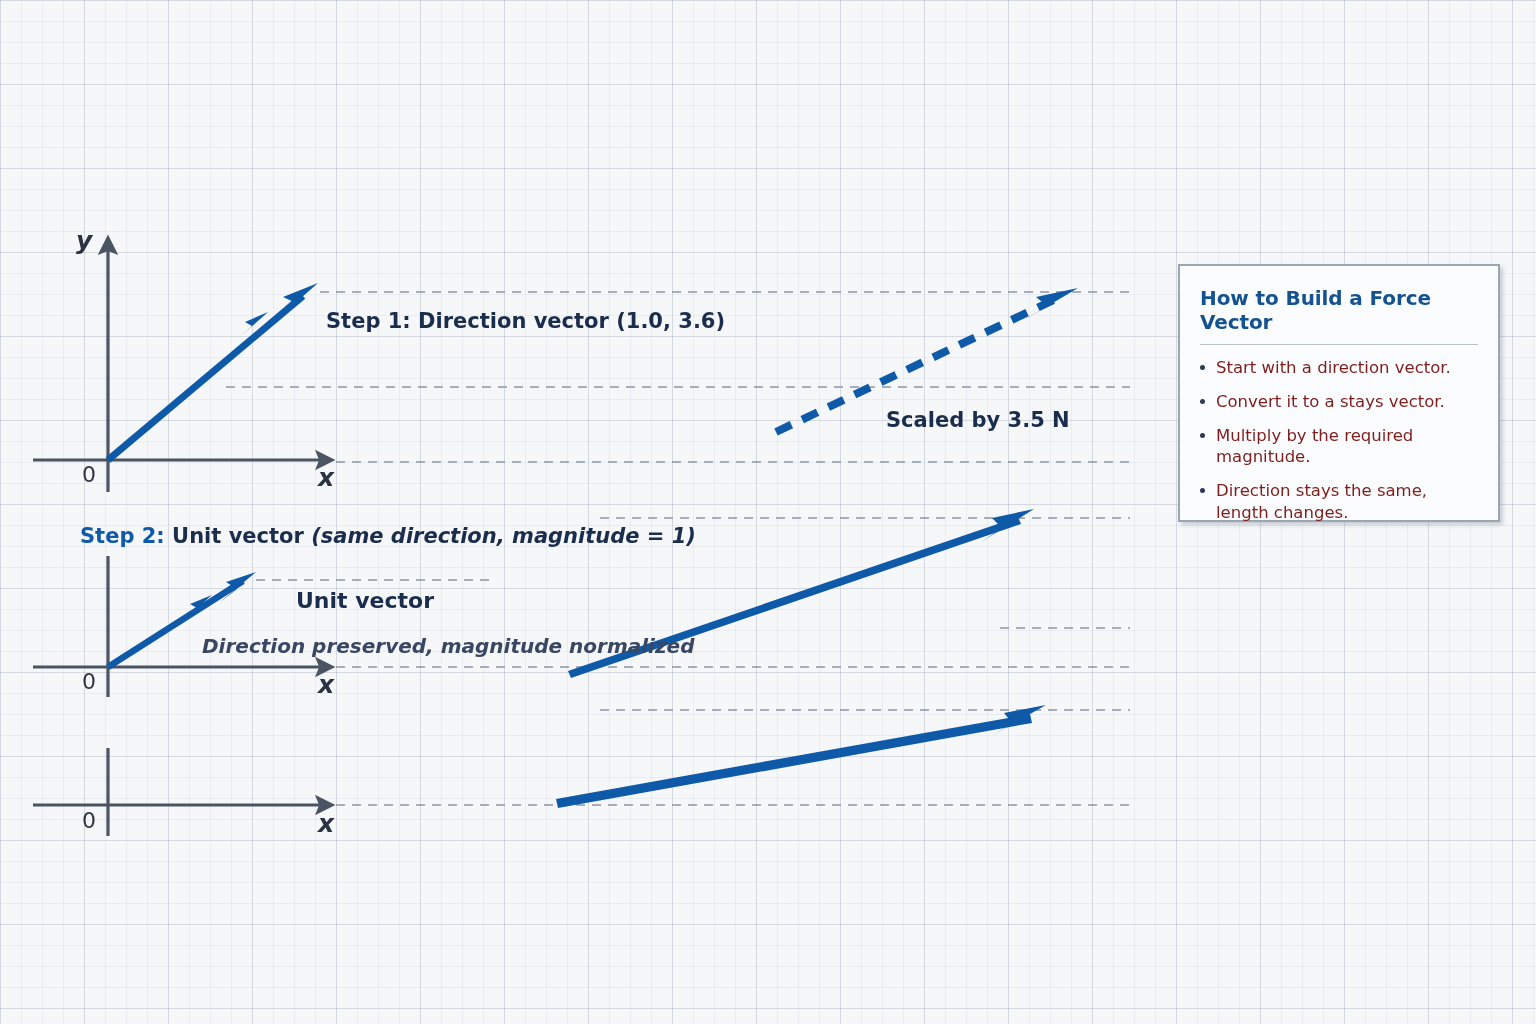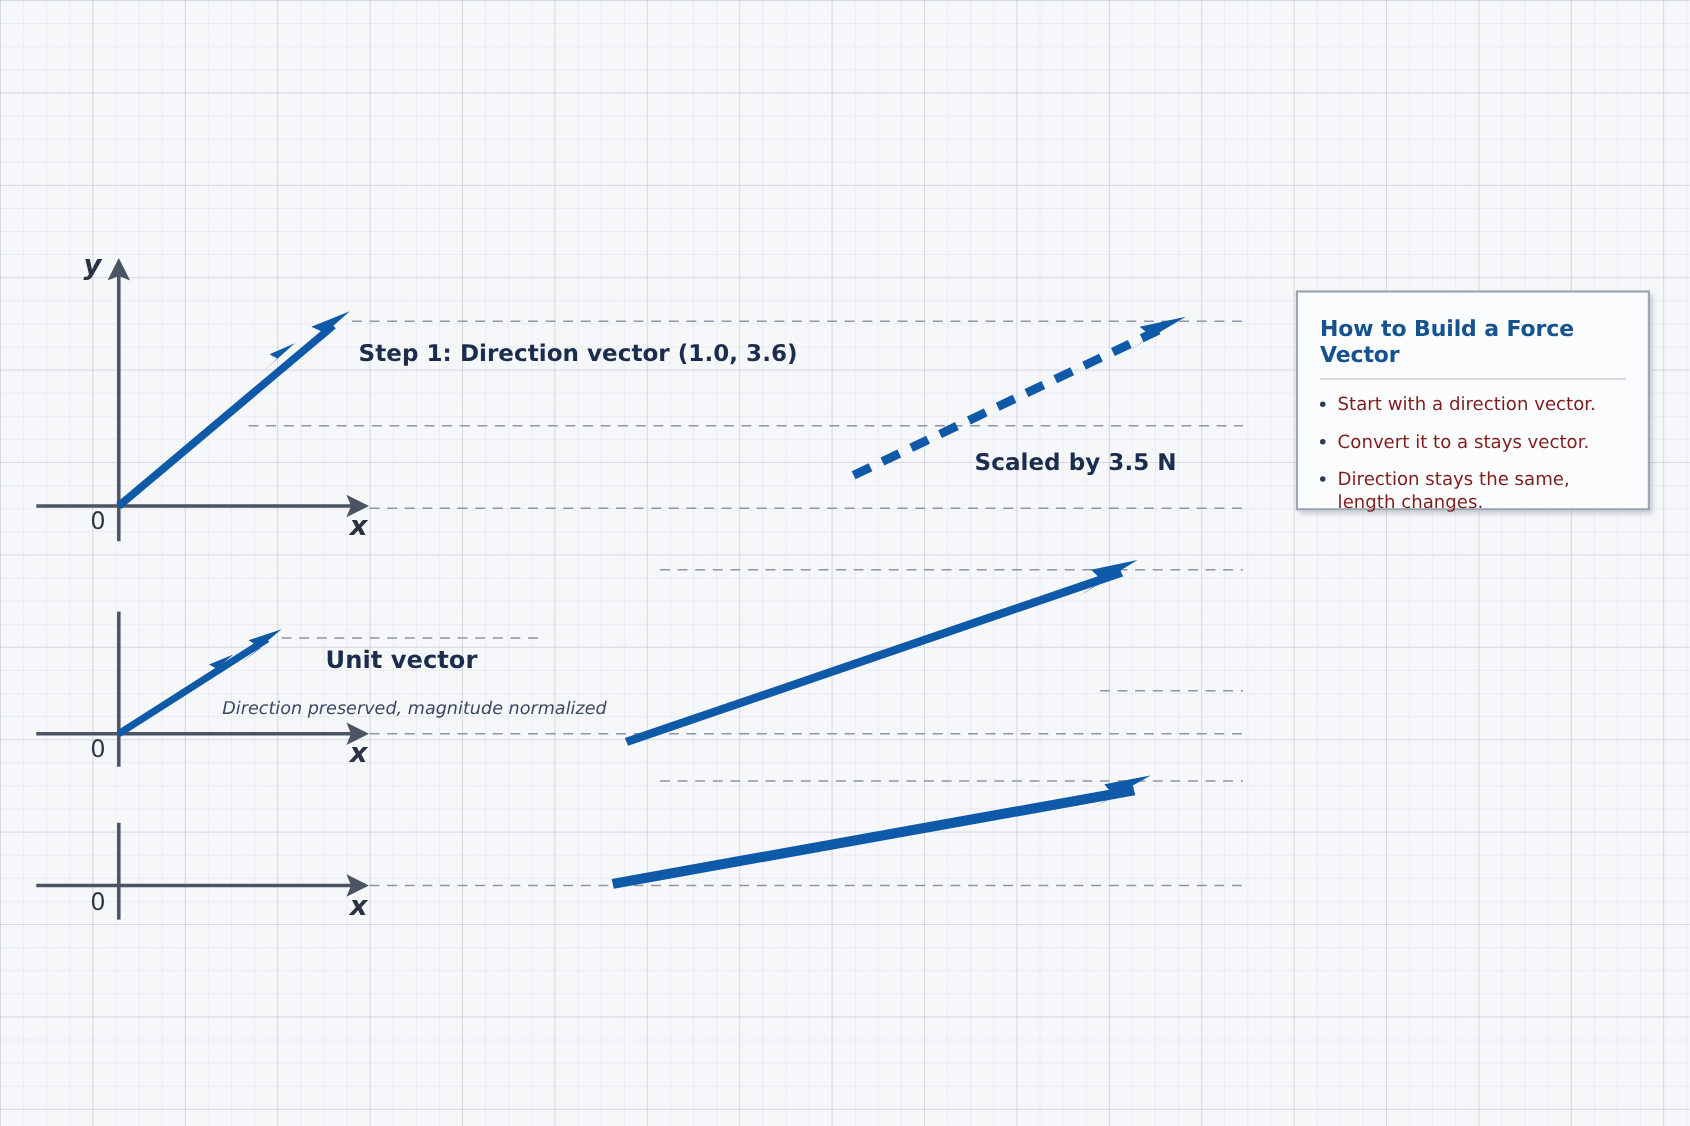--- a/index.html
+++ b/index.html
@@ -59,38 +59,38 @@
   .step-head .ital {
     font-style: italic;
     font-weight: 700;
   }
   .annot {
     font-size: 21px;
     font-weight: 700;
     color: #1b2d4d;
   }
   .annot-small {
-    font-size: 16px;
+    font-size: 20px;
     font-style: italic;
-    font-weight: 400;
+    font-weight: 700;
     color: #3a4763;
   }
   .unit-annot {
     font-size: 22px;
     font-weight: 700;
     color: #1b2d4d;
   }
 
   
   #info-card {
     position: absolute;
     left: 1178px;
     top: 264px;
     width: 322px;
-    height: 200px;
+    height: 258px;
     background: #fbfcfd;
     border: 2px solid #9ba5b3;
     box-sizing: border-box;
     box-shadow: 3px 3px 4px rgba(90,100,115,0.28);
   }
   #info-title {
     margin: 20px 20px 0 20px;
     font-size: 20px;
     font-weight: 700;
     color: #14538f;
@@ -192,32 +192,36 @@
     </g>
   </svg>
 
   <div class="lbl axis-letter" style="left:76px; top:226px;">y</div>
   <div class="lbl axis-letter" style="left:318px; top:463px;">x</div>
   <div class="lbl origin-zero" style="left:82px; top:462px;">0</div>
   <div class="lbl annot" style="left:326px; top:309px;">Step 1: Direction vector (1.0, 3.6)</div>
 
   <div class="lbl annot" style="left:886px; top:408px;">Scaled by 3.5 N</div>
 
+  <div class="lbl step-head" style="left:80px; top:524px;">
+    <span class="num">Step 2:</span><span> Unit vector </span><span class="ital">(same direction, magnitude = 1)</span>
+  </div>
   <div class="lbl axis-letter" style="left:318px; top:670px;">x</div>
   <div class="lbl origin-zero" style="left:82px; top:669px;">0</div>
   <div class="lbl unit-annot" style="left:296px; top:588px;">Unit vector</div>
   <div class="lbl annot-small" style="left:202px; top:634px;">Direction preserved, magnitude normalized</div>
 
   <div class="lbl axis-letter" style="left:318px; top:809px;">x</div>
   <div class="lbl origin-zero" style="left:82px; top:808px;">0</div>
 
 
   <div id="info-card">
     <div id="info-title">How to Build a Force Vector</div>
     <div id="info-rule"></div>
     <ul id="info-list">
       <li>Start with a direction vector.</li>
       <li>Convert it to a stays vector.</li>
+      <li>Multiply by the required magnitude.</li>
       <li>Direction stays the same, length changes.</li>
     </ul>
   </div>
 
 </div>
 
 </body></html>

